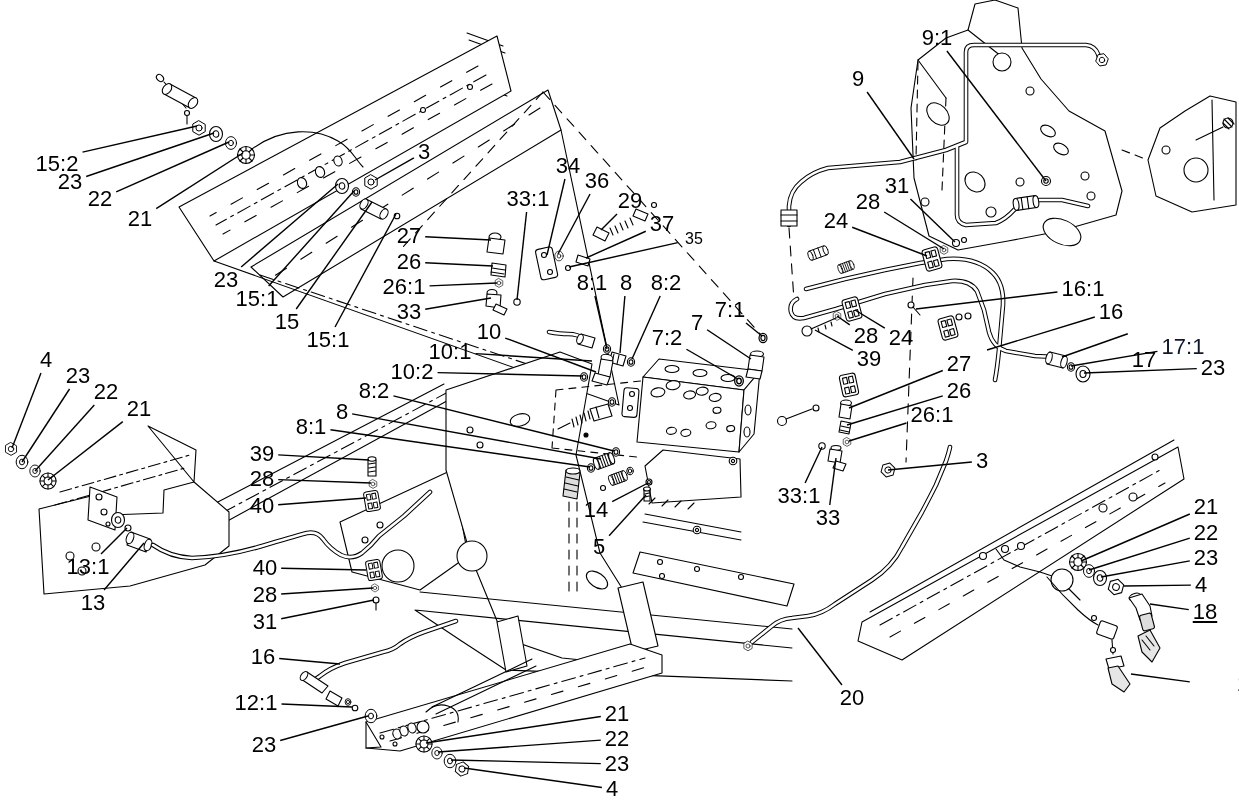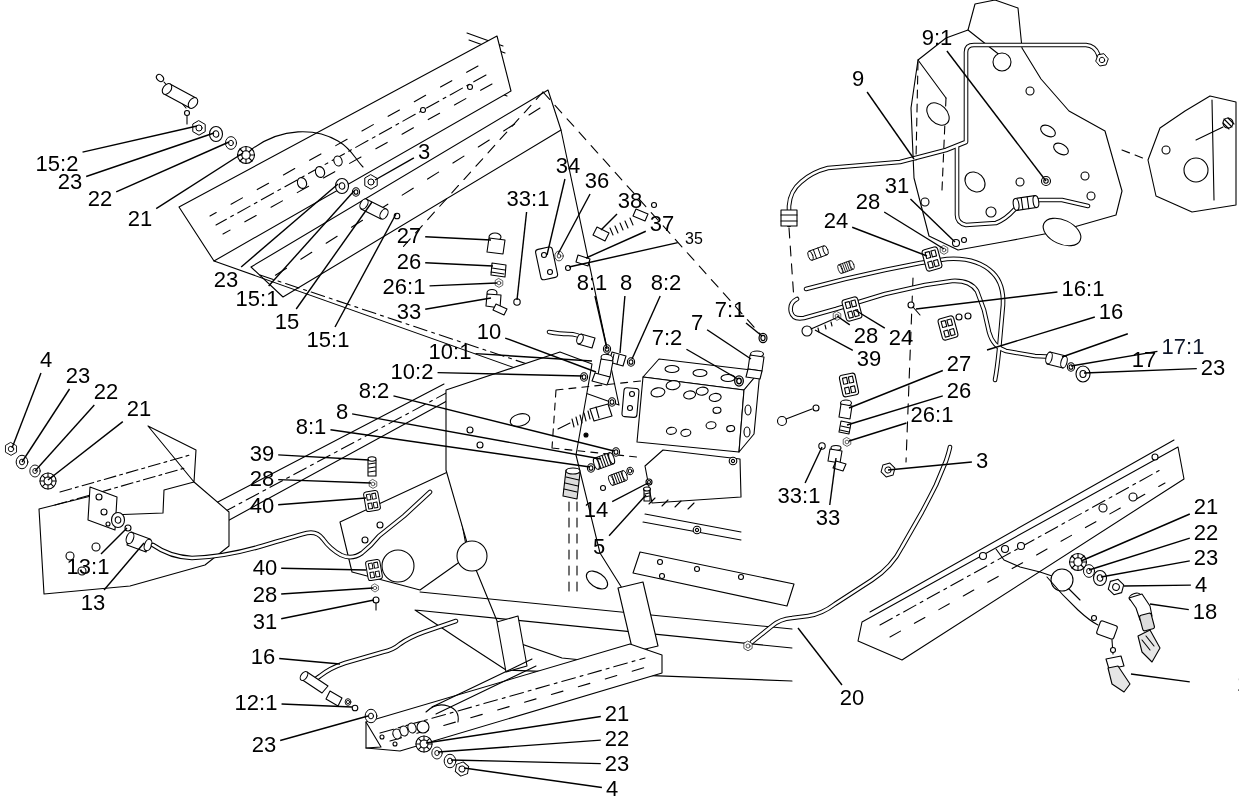--- a/index.html
+++ b/index.html
@@ -549,21 +549,21 @@
       <div class="callout" style="left: 287px; top: 322px; font-size: 22px; color: rgb(0, 0, 0);">15</div>
       <div class="callout" style="left: 328px; top: 340px; font-size: 22px; color: rgb(0, 0, 0);">15:1</div>
       <div class="callout" style="left: 424px; top: 152px; font-size: 22px; color: rgb(0, 0, 0);">3</div>
       <div class="callout" style="left: 409px; top: 236px; font-size: 22px; color: rgb(0, 0, 0);">27</div>
       <div class="callout" style="left: 409px; top: 262px; font-size: 22px; color: rgb(0, 0, 0);">26</div>
       <div class="callout" style="left: 404px; top: 287px; font-size: 22px; color: rgb(0, 0, 0);">26:1</div>
       <div class="callout" style="left: 409px; top: 312px; font-size: 22px; color: rgb(0, 0, 0);">33</div>
       <div class="callout" style="left: 528px; top: 199px; font-size: 22px; color: rgb(0, 0, 0);">33:1</div>
       <div class="callout" style="left: 568px; top: 166px; font-size: 22px; color: rgb(0, 0, 0);">34</div>
       <div class="callout" style="left: 597px; top: 181px; font-size: 22px; color: rgb(0, 0, 0);">36</div>
-      <div class="callout" style="left: 630px; top: 201px; font-size: 22px; color: rgb(0, 0, 0);">38</div>
+      <div class="callout" style="left: 630px; top: 201px; font-size: 22px; color: rgb(0, 0, 0);">29</div>
       <div class="callout" style="left: 662px; top: 224px; font-size: 22px; color: rgb(0, 0, 0);">37</div>
       <div class="callout" style="left: 694px; top: 239px; font-size: 16px; color: rgb(0, 0, 0);">35</div>
       <div class="callout" style="left: 592px; top: 283px; font-size: 22px; color: rgb(0, 0, 0);">8:1</div>
       <div class="callout" style="left: 626px; top: 283px; font-size: 22px; color: rgb(0, 0, 0);">8</div>
       <div class="callout" style="left: 666px; top: 283px; font-size: 22px; color: rgb(0, 0, 0);">8:2</div>
       <div class="callout" style="left: 667px; top: 338px; font-size: 22px; color: rgb(0, 0, 0);">7:2</div>
       <div class="callout" style="left: 697px; top: 323px; font-size: 22px; color: rgb(0, 0, 0);">7</div>
       <div class="callout" style="left: 730px; top: 310px; font-size: 22px; color: rgb(0, 0, 0);">7:1</div>
       <div class="callout" style="left: 858px; top: 79px; font-size: 22px; color: rgb(0, 0, 0);">9</div>
       <div class="callout" style="left: 937px; top: 38px; font-size: 22px; color: rgb(0, 0, 0);">9:1</div>
@@ -609,16 +609,16 @@
       <div class="callout" style="left: 599px; top: 547px; font-size: 22px; color: rgb(0, 0, 0);">5</div>
       <div class="callout" style="left: 617px; top: 714px; font-size: 22px; color: rgb(0, 0, 0);">21</div>
       <div class="callout" style="left: 617px; top: 739px; font-size: 22px; color: rgb(0, 0, 0);">22</div>
       <div class="callout" style="left: 617px; top: 764px; font-size: 22px; color: rgb(0, 0, 0);">23</div>
       <div class="callout" style="left: 612px; top: 789px; font-size: 22px; color: rgb(0, 0, 0);">4</div>
       <div class="callout" style="left: 852px; top: 698px; font-size: 22px; color: rgb(0, 0, 0);">20</div>
       <div class="callout" style="left: 1206px; top: 507px; font-size: 22px; color: rgb(0, 0, 0);">21</div>
       <div class="callout" style="left: 1206px; top: 533px; font-size: 22px; color: rgb(0, 0, 0);">22</div>
       <div class="callout" style="left: 1206px; top: 558px; font-size: 22px; color: rgb(0, 0, 0);">23</div>
       <div class="callout" style="left: 1201px; top: 585px; font-size: 22px; color: rgb(0, 0, 0);">4</div>
-      <div class="callout" style="left: 1205px; top: 612px; font-size: 22px; color: rgb(0, 0, 0);">18</div>
+      <div class="callout" style="left: 1205px; top: 612px; font-size: 22px; color: rgb(0, 0, 0); text-decoration: underline;">18</div>
       <div class="callout" style="left: 1206px; top: 684px; font-size: 22px; color: rgb(0, 0, 0); margin-left: 43px;">19</div>
     </div>
 </div>
 
 </body></html>

